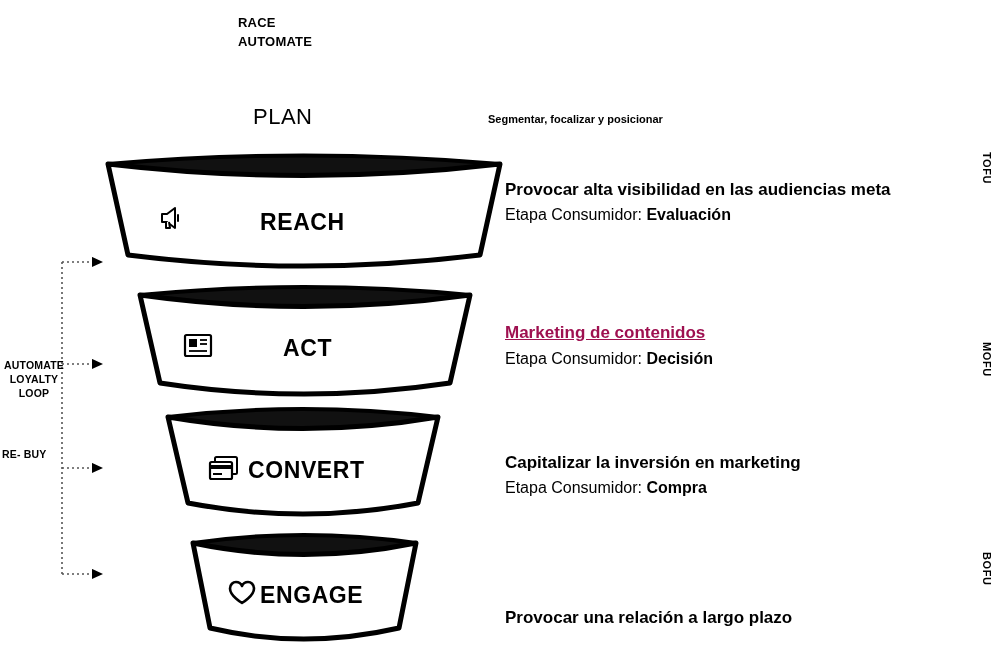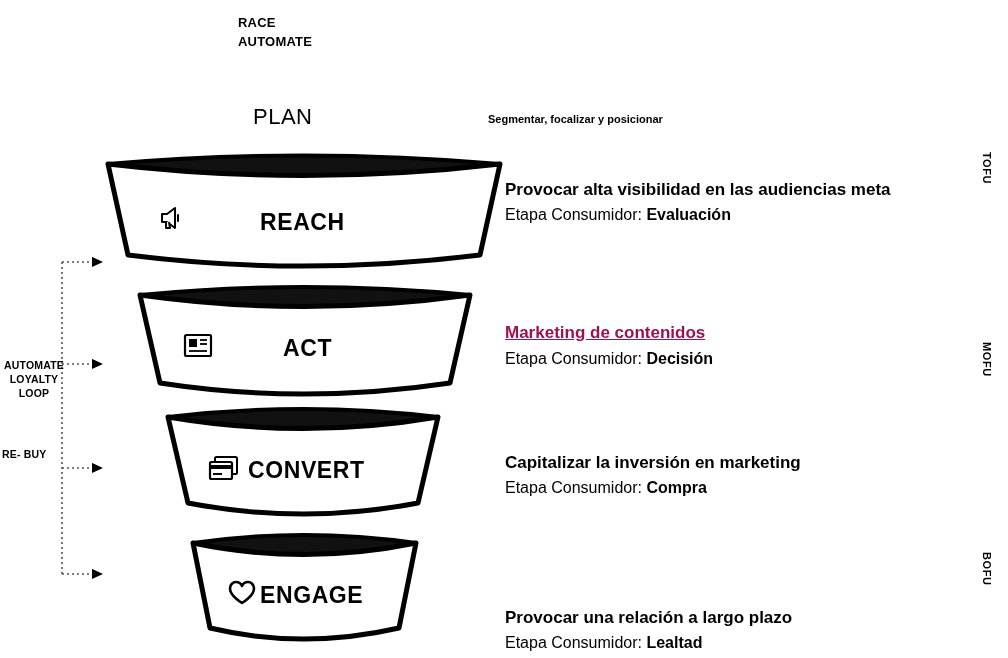--- a/index.html
+++ b/index.html
@@ -218,21 +218,17 @@
 <div class="abs desc-block" id="desc-convert">
   <p class="desc-head">Capitalizar la inversión en marketing</p>
   <p class="desc-sub">
     <span>Etapa Consumidor:</span>
     <b>Compra</b>
   </p>
 </div>
 
 <div class="abs desc-block" id="desc-engage">
   <p class="desc-head">Provocar una relación a largo plazo</p>
-  <p class="desc-sub">
-    <span>Etapa Consumidor:</span>
-    <b>Lealtad</b>
-  </p>
 </div>
 
 <div class="abs fu-label" id="tofu-label">TOFU</div>
 <div class="abs fu-label" id="mofu-label">MOFU</div>
 <div class="abs fu-label" id="bofu-label">BOFU</div>
 
 </body></html>

